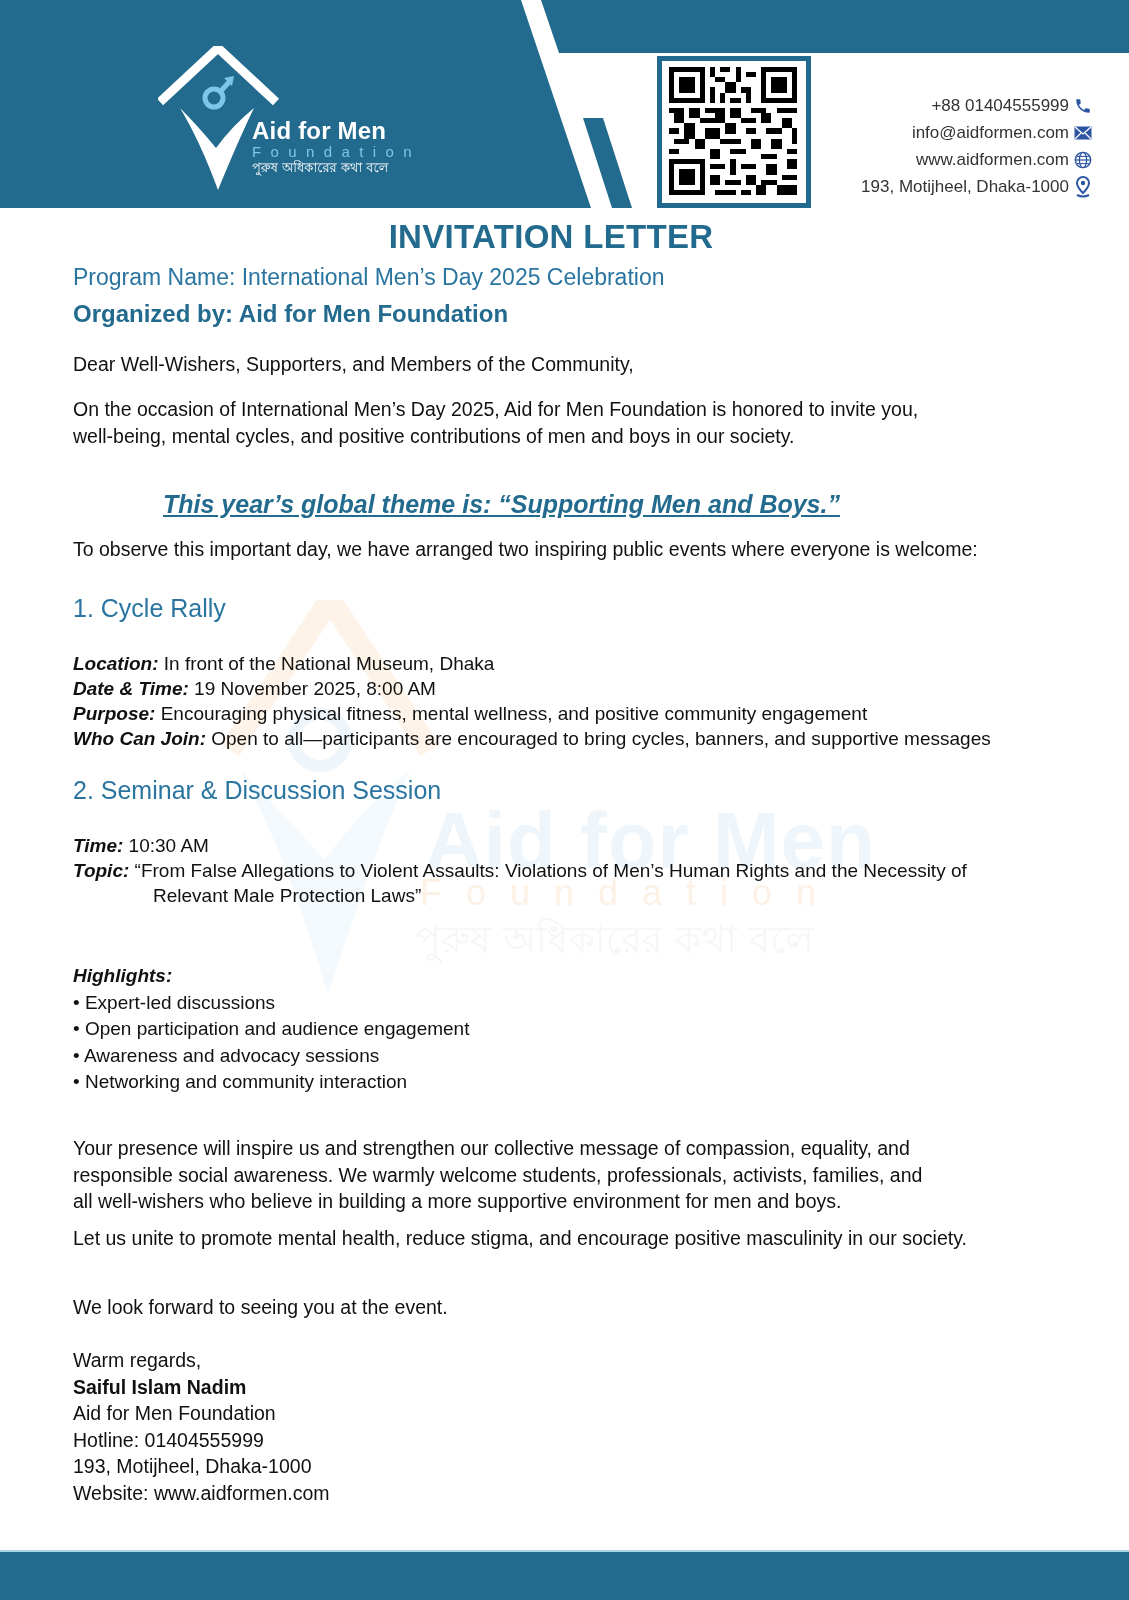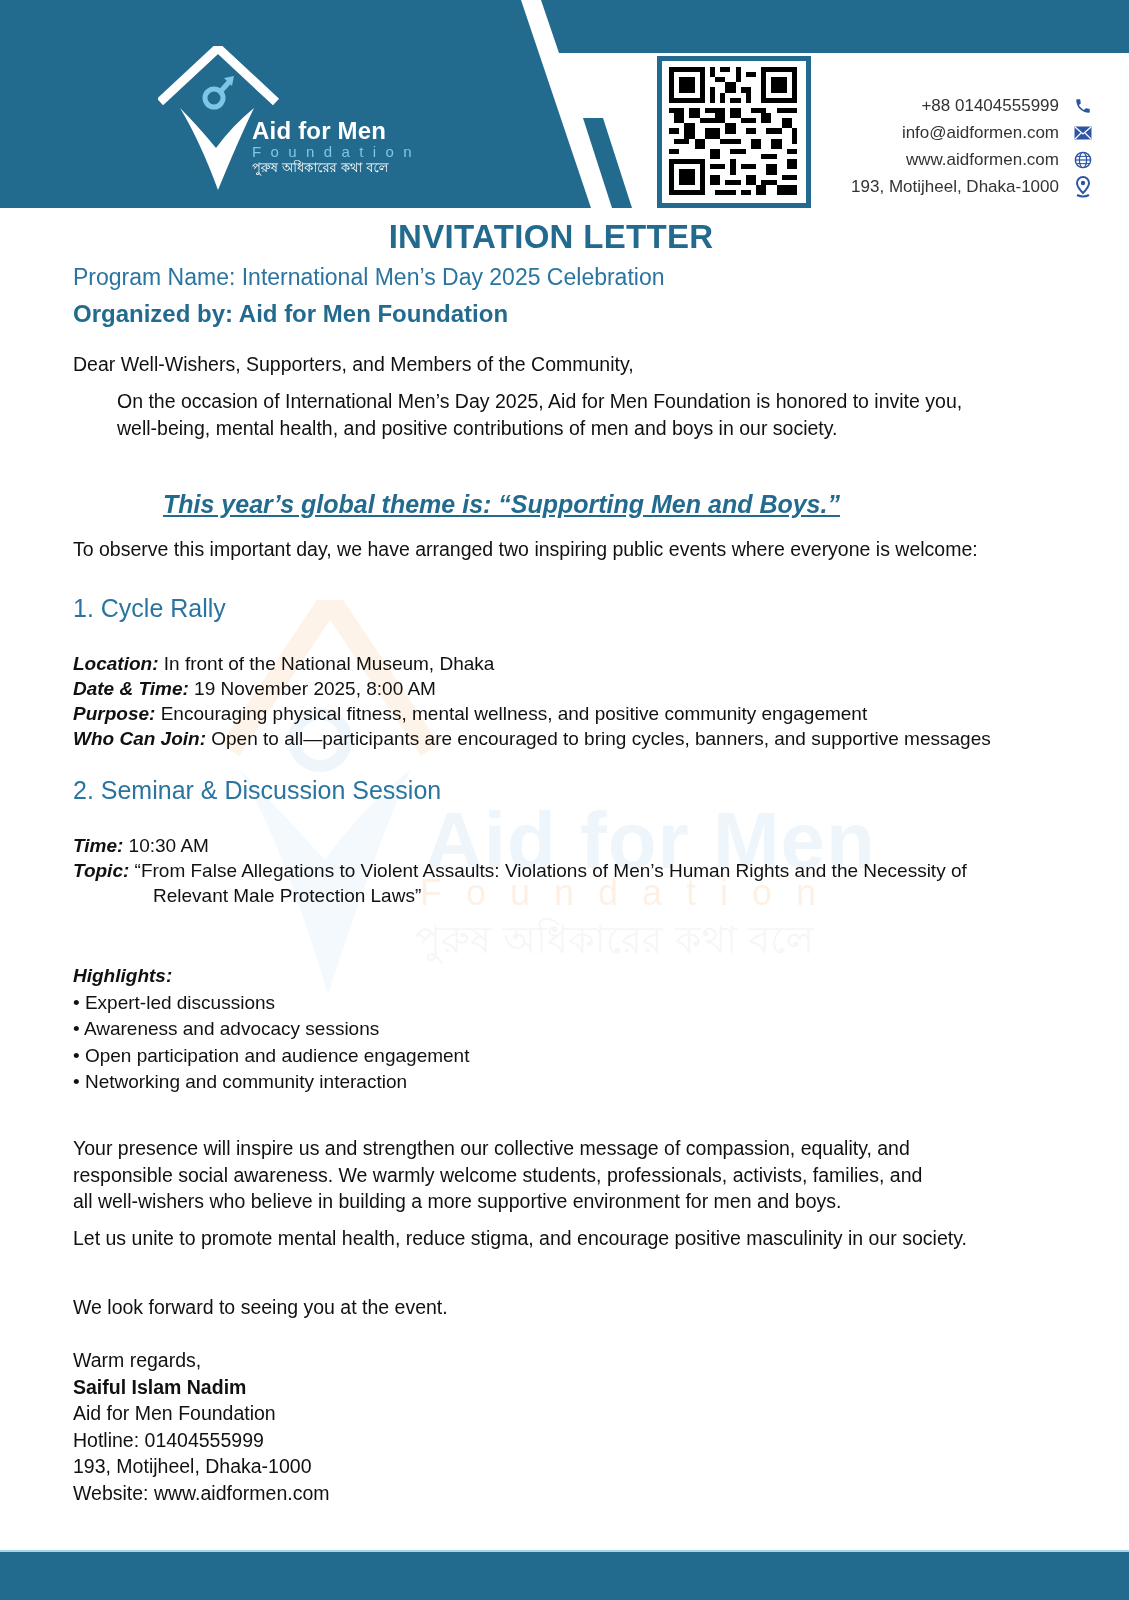--- a/index.html
+++ b/index.html
@@ -14,21 +14,21 @@
   .logo-text { position: absolute; left: 252px; top: 118px; color: #ffffff; }
   .logo-title { font-size: 24px; font-weight: bold; letter-spacing: 0.2px; line-height: 26px; }
   .logo-sub { font-size: 15px; color: #7cc6e8; letter-spacing: 9.4px; line-height: 16px; margin-top: 0px; }
   .logo-bn { font-size: 13px; line-height: 16px; color: #ffffff; font-family: "DejaVu Sans", sans-serif; }
 
   .qr { position: absolute; left: 657px; top: 56px; width: 154px; height: 152px; background: #236b8e; padding: 5px; }
   .qr-inner { width: 100%; height: 100%; background: #ffffff; padding: 6px; }
 
   .contact { position: absolute; right: 36px; top: 92px; text-align: right; }
   .contact-row { display: flex; justify-content: flex-end; align-items: center; height: 27px; }
-  .contact-row span.t { font-size: 17px; color: #333333; margin-right: 14px; }
+  .contact-row span.t { font-size: 17px; color: #333333; margin-right: 4px; }
   .contact-row .ic { width: 20px; height: 20px; display: inline-flex; align-items: center; justify-content: center; }
 
   
   .content { position: absolute; left: 73px; top: 0; width: 1050px; }
   .title { position: absolute; left: 0; top: 218px; width: 1050px; text-align: center; padding-right: 94px;
            font-size: 33px; font-weight: bold; color: #236b8e; letter-spacing: 0.3px; }
   .program { position: absolute; left: 0; top: 264px; font-size: 23px; color: #2a74a0; }
   .organized { position: absolute; left: 0; top: 300px; font-size: 24px; font-weight: bold; color: #236b8e; }
 
   .p { position: absolute; left: 0; font-size: 19.5px; line-height: 26.5px; color: #111111; }
@@ -207,23 +207,23 @@
 <div class="wm-sub">Foundation</div>
 <div class="wm-bn">পুরুষ অধিকারের কথা বলে</div>
 
 <div class="content">
   <div class="title">INVITATION LETTER</div>
   <div class="program">Program Name: International Men’s Day 2025 Celebration</div>
   <div class="organized">Organized by: Aid for Men Foundation</div>
 
   <div class="p" style="top:351px;">Dear Well-Wishers, Supporters, and Members of the Community,</div>
 
-  <div class="p" style="top:388px;margin-left:44px;">
+  <div class="p" style="top:396px;">
     <div>On the occasion of International Men’s Day 2025, Aid for Men Foundation is honored to invite you,</div>
-    <div>well-being, mental health, and positive contributions of men and boys in our society.</div>
+    <div>well-being, mental cycles, and positive contributions of men and boys in our society.</div>
   </div>
 
   <div class="theme">This year’s global theme is: “Supporting Men and Boys.”</div>
 
   <div class="p" style="top:536px;">To observe this important day, we have arranged two inspiring public events where everyone is welcome:</div>
 
   <div class="sec" style="top:594px;">1. Cycle Rally</div>
   <div class="kv" style="top:651px;">
     <div><b>Location:</b><span> In front of the National Museum, Dhaka</span></div>
     <div><b>Date &amp; Time:</b><span> 19 November 2025, 8:00 AM</span></div>
@@ -234,22 +234,22 @@
   <div class="sec" style="top:776px;">2. Seminar &amp; Discussion Session</div>
   <div class="kv" style="top:833px;">
     <div><b>Time:</b><span> 10:30 AM</span></div>
     <div><b>Topic:</b><span> “From False Allegations to Violent Assaults: Violations of Men’s Human Rights and the Necessity of</span></div>
     <div class="indent">Relevant Male Protection Laws”</div>
   </div>
 
   <div class="kv" style="top:963px; line-height:26.5px;">
     <div><b>Highlights:</b></div>
     <div>• Expert-led discussions</div>
+    <div>• Open participation and audience engagement</div>
     <div>• Awareness and advocacy sessions</div>
-    <div>• Open participation and audience engagement</div>
     <div>• Networking and community interaction</div>
   </div>
 
   <div class="p" style="top:1135px;">
     <div>Your presence will inspire us and strengthen our collective message of compassion, equality, and</div>
     <div>responsible social awareness. We warmly welcome students, professionals, activists, families, and</div>
     <div>all well-wishers who believe in building a more supportive environment for men and boys.</div>
   </div>
 
   <div class="p" style="top:1225px;">Let us unite to promote mental health, reduce stigma, and encourage positive masculinity in our society.</div>

